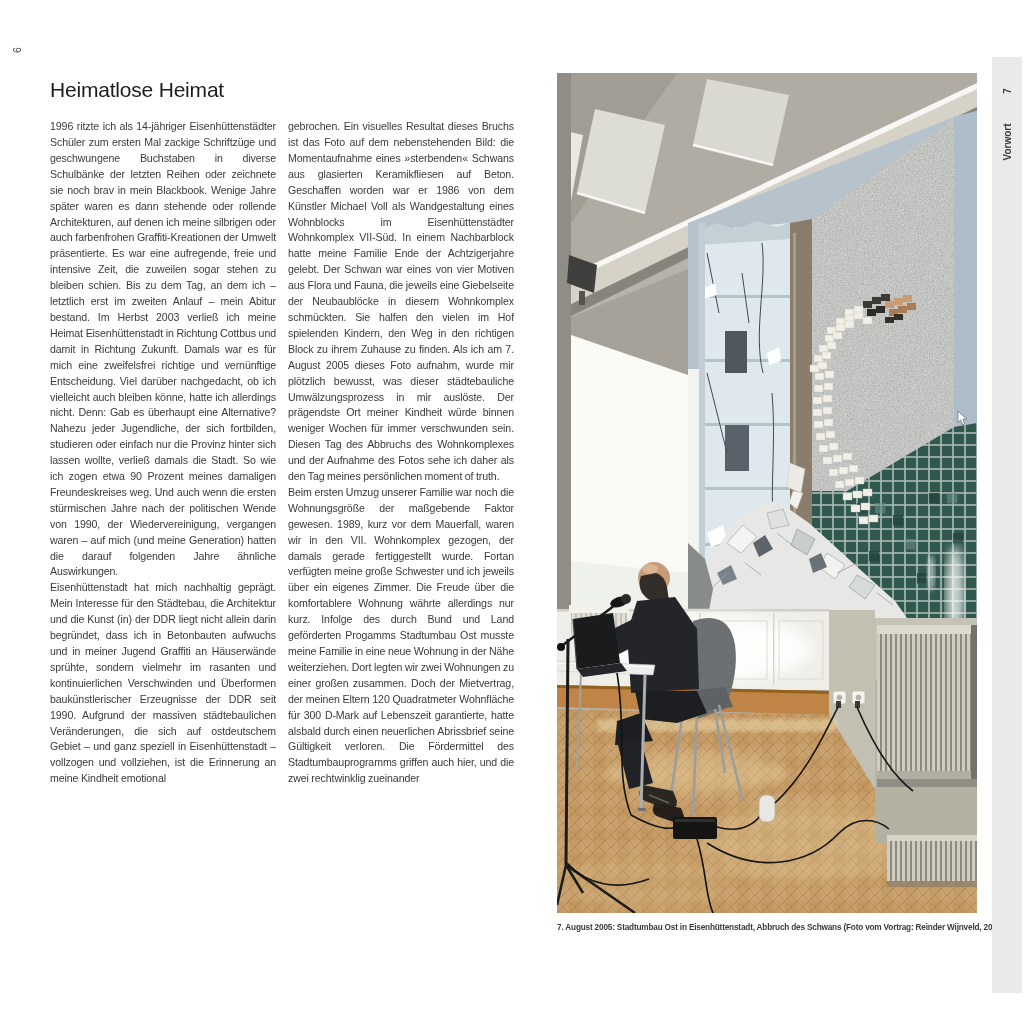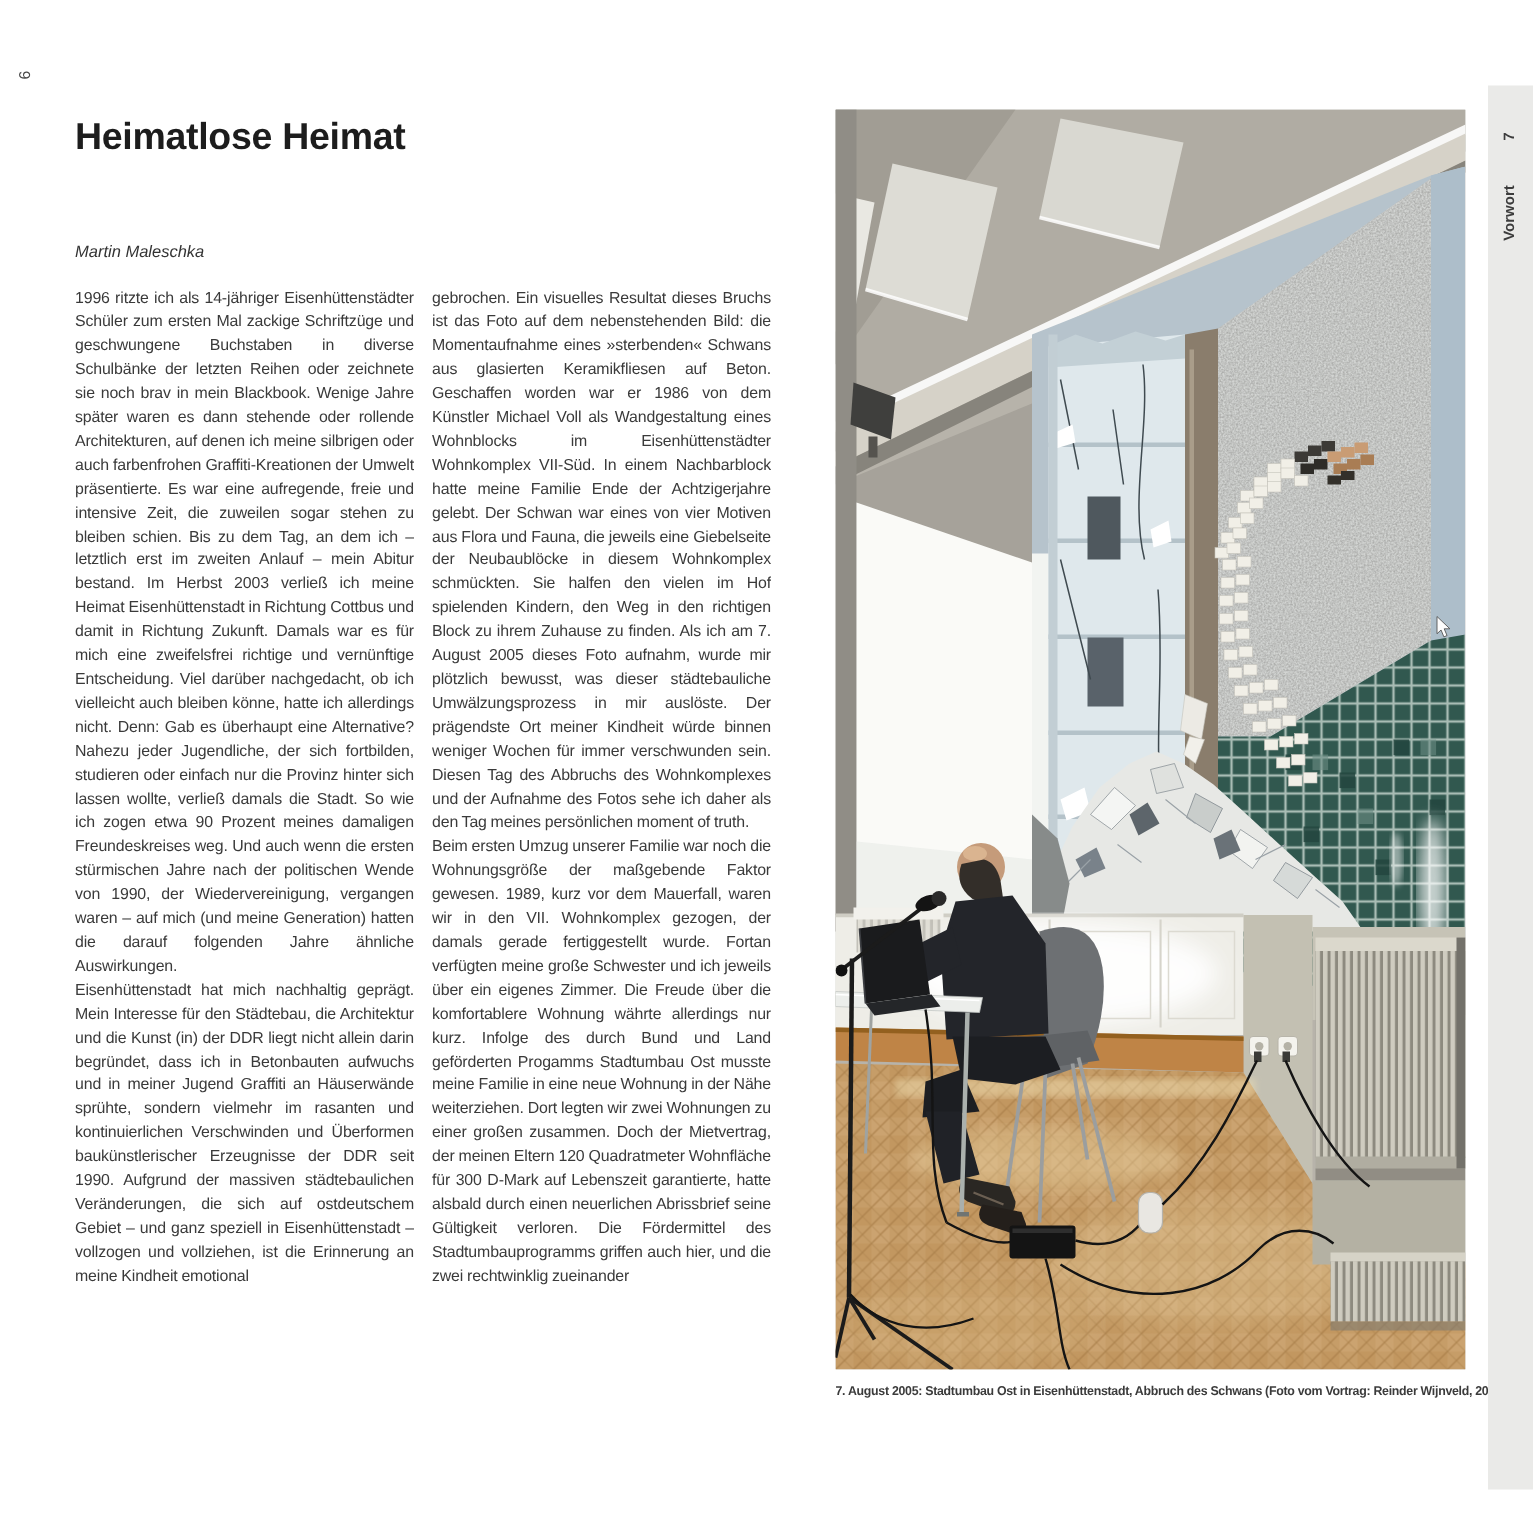--- a/index.html
+++ b/index.html
@@ -21,22 +21,22 @@
   }
   .side-tab .num,.side-tab .label{
     position:absolute;left:50%;white-space:nowrap;
     color:#3c3c3c;font-size:10px;font-weight:bold;
   }
   .side-tab .num{top:34px;transform:translate(-50%,-50%) rotate(-90deg);}
   .side-tab .label{top:85px;transform:translate(-50%,-50%) rotate(-90deg);}
   
   .content{position:absolute;left:50px;top:78px;width:464px;}
   h1{
-    margin:0;font-size:25px;line-height:1.1;color:#1d1d1d;
-    font-weight:bold;letter-spacing:-0.2px;
+    margin:0;font-size:21px;line-height:1.1;color:#1d1d1d;
+    font-weight:normal;letter-spacing:-0.2px;
   }
   .author{margin-top:56px;font-style:italic;font-size:11px;color:#333;}
   .cols{margin-top:18px;display:flex;gap:12px;}
   .col{
     width:226px;height:774px;overflow:hidden;
     font-size:10.6px;line-height:15.9px;text-align:justify;
     letter-spacing:-0.1px;word-spacing:-0.3px;
     hyphens:auto;-webkit-hyphens:auto;
     color:#3a3a3a;
   }
@@ -52,21 +52,20 @@
 </style>
 </head>
 <body>
 
 <div class="pageno-left">
   <span>6</span>
 </div>
 
 <main class="content">
   <h1>Heimatlose Heimat</h1>
-  <div class="author">Martin Maleschka</div>
   <div class="cols">
     <div class="col">
         <p><span>1996 ritzte ich als 14-jähriger Eisenhüttenstädter Schüler zum ersten Mal zackige Schriftzüge und geschwungene Buchstaben in diverse Schulbänke der letzten Reihen oder zeichnete sie noch brav in mein Blackbook. Wenige Jahre später waren es dann stehende oder rollende Architekturen, auf denen ich meine silbrigen oder auch farbenfrohen Graffiti-Kreationen der Umwelt präsentierte. Es war eine aufregende, freie und intensive Zeit, die zuweilen sogar stehen zu bleiben schien. Bis zu dem Tag, an dem ich – letztlich erst im zweiten Anlauf – mein Abitur bestand. Im Herbst 2003 verließ ich meine Heimat Eisenhüttenstadt in Richtung Cottbus und damit in Richtung Zukunft. Damals war es für mich eine zweifelsfrei richtige und vernünftige Entscheidung. Viel darüber nachgedacht, ob ich vielleicht auch bleiben könne, hatte ich allerdings nicht. Denn: Gab es überhaupt eine Alternative? Nahezu jeder Jugendliche, der sich fortbilden, studieren oder einfach nur die Provinz hinter sich lassen wollte, verließ damals die Stadt. So wie ich zogen etwa 90 Prozent meines damaligen Freundeskreises weg. Und auch wenn die ersten stürmischen Jahre nach der politischen Wende von 1990, der Wiedervereinigung, vergangen waren – auf mich (und meine Generation) hatten die darauf folgenden Jahre ähnliche Auswirkungen.</span></p>
         <p><span>Eisenhüttenstadt hat mich nachhaltig geprägt. Mein Interesse für den Städtebau, die Architektur und die Kunst (in) der DDR liegt nicht allein darin begründet, dass ich in Betonbauten aufwuchs und in meiner Jugend Graffiti an Häuserwände sprühte, sondern vielmehr im rasanten und kontinuierlichen Verschwinden und Überformen baukünstlerischer Erzeugnisse der DDR seit 1990. Aufgrund der massiven städtebaulichen Veränderungen, die sich auf ostdeutschem Gebiet – und ganz speziell in Eisenhüttenstadt – vollzogen und vollziehen, ist die Erinnerung an meine Kindheit emotional</span></p>
       </div>
     <div class="col">
         <p><span>gebrochen. Ein visuelles Resultat dieses Bruchs ist das Foto auf dem nebenstehenden Bild: die Momentaufnahme eines »sterbenden« Schwans aus glasierten Keramikfliesen auf Beton. Geschaffen worden war er 1986 von dem Künstler Michael Voll als Wandgestaltung eines Wohnblocks im Eisenhüttenstädter Wohnkomplex VII-Süd. In einem Nachbarblock hatte meine Familie Ende der Achtzigerjahre gelebt. Der Schwan war eines von vier Motiven aus Flora und Fauna, die jeweils eine Giebelseite der Neubaublöcke in diesem Wohnkomplex schmückten. Sie halfen den vielen im Hof spielenden Kindern, den Weg in den richtigen Block zu ihrem Zuhause zu finden. Als ich am 7. August 2005 dieses Foto aufnahm, wurde mir plötzlich bewusst, was dieser städtebauliche Umwälzungsprozess in mir auslöste. Der prägendste Ort meiner Kindheit würde binnen weniger Wochen für immer verschwunden sein. Diesen Tag des Abbruchs des Wohnkomplexes und der Aufnahme des Fotos sehe ich daher als den Tag meines persönlichen </span><span class="it">moment of truth</span><span>.</span></p>
         <p><span>Beim ersten Umzug unserer Familie war noch die Wohnungsgröße der maßgebende Faktor gewesen. 1989, kurz vor dem Mauerfall, waren wir in den VII. Wohnkomplex gezogen, der damals gerade fertiggestellt wurde. Fortan verfügten meine große Schwester und ich jeweils über ein eigenes Zimmer. Die Freude über die komfortablere Wohnung währte allerdings nur kurz. Infolge des durch Bund und Land geförderten Progamms </span><span class="it">Stadtumbau Ost</span><span> musste meine Familie in eine neue Wohnung in der Nähe weiterziehen. Dort legten wir zwei Wohnungen zu einer großen zusammen. Doch der Mietvertrag, der meinen Eltern 120 Quadratmeter Wohnfläche für 300 D-Mark auf Lebenszeit garantierte, hatte alsbald durch einen neuerlichen Abrissbrief seine Gültigkeit verloren. Die Fördermittel des Stadtumbauprogramms griffen auch hier, und die zwei rechtwinklig zueinander</span></p>
       </div>
   </div>

